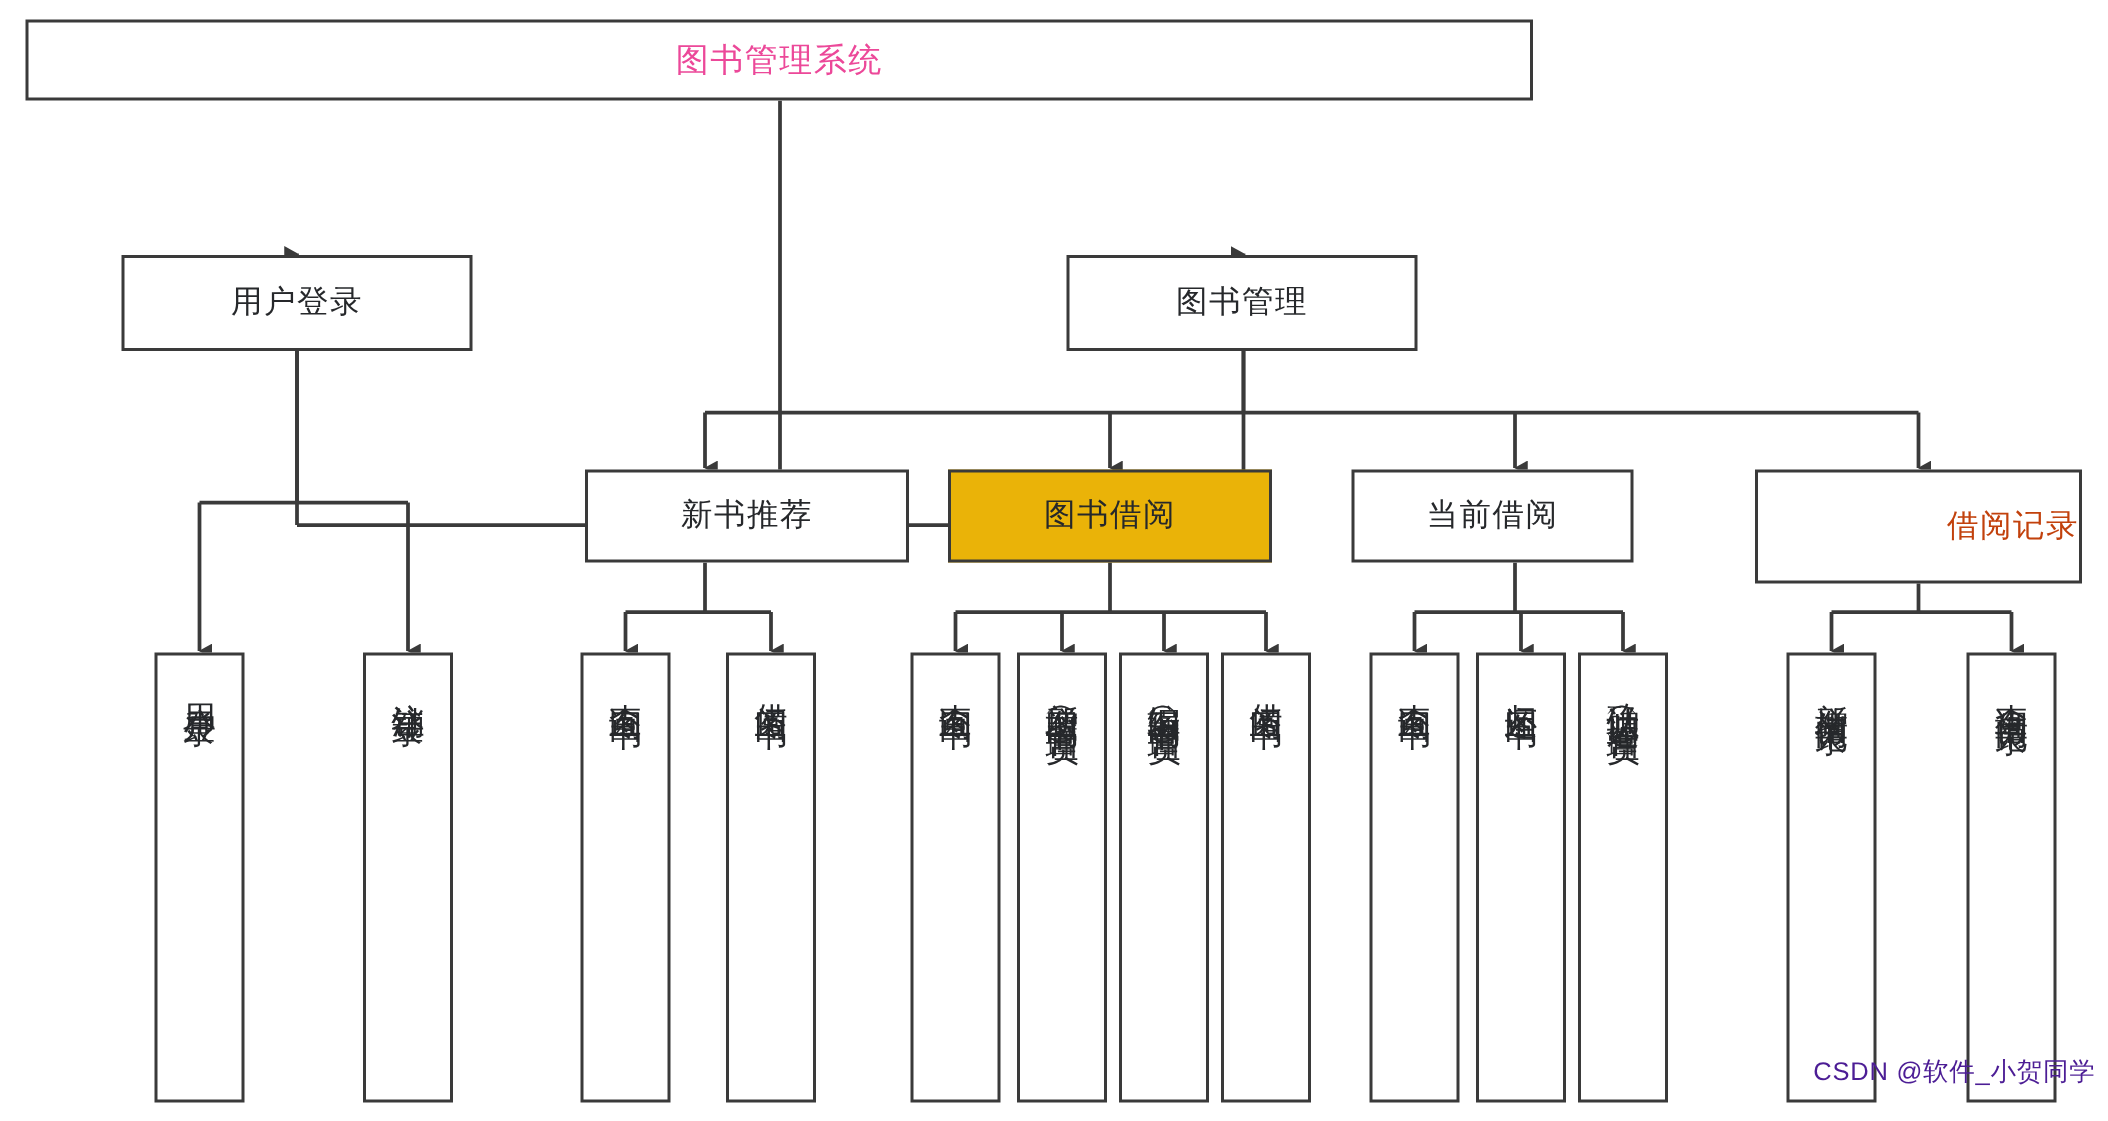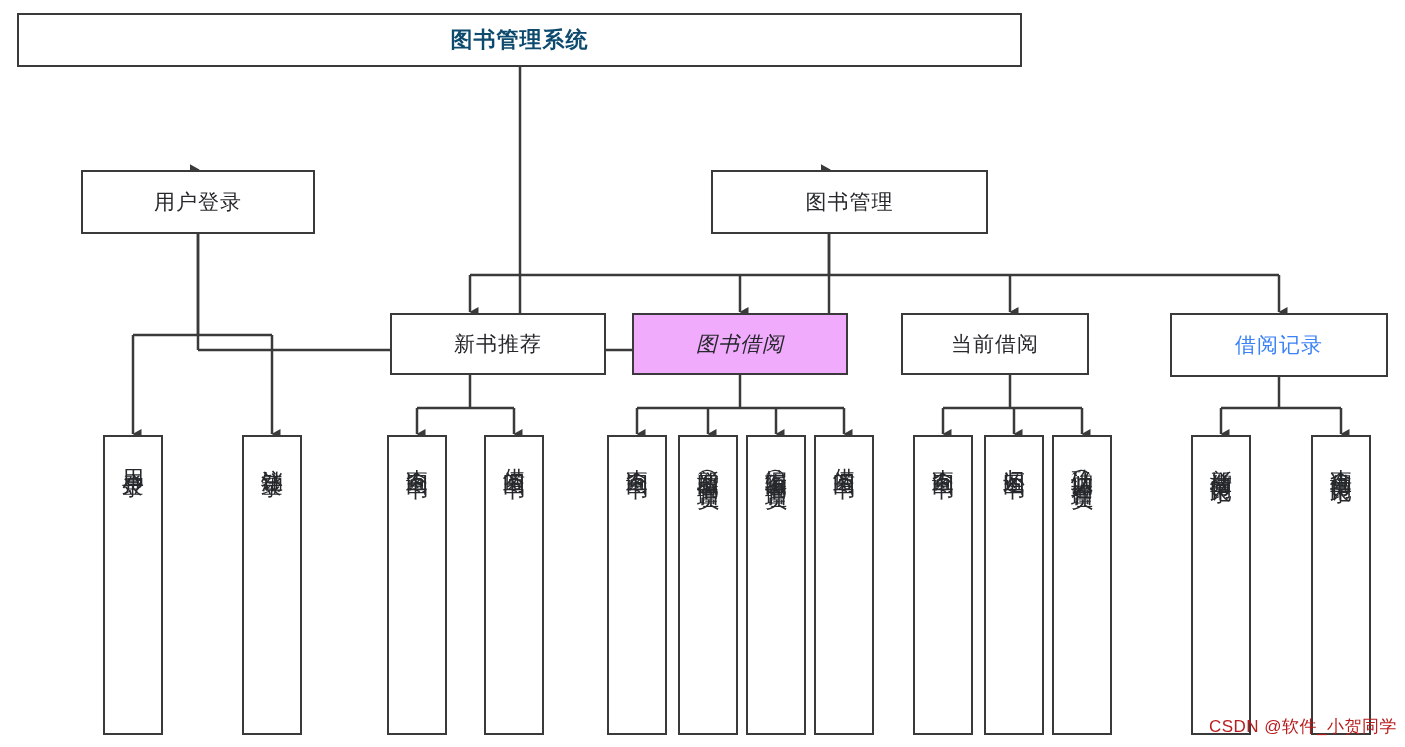--- a/index.html
+++ b/index.html
@@ -56,23 +56,23 @@
     letter-spacing: 3px;
     line-height: 1;
     white-space: nowrap;
   }
   .node.root .label {
     font-size: 22px;
   }
   .watermark {
     position: absolute;
     right: 8px;
-    bottom: 9px;
+    bottom: 21px;
     font-size: 17px;
-    color: #b91c1c;
+    color: #4c1d95;
     white-space: nowrap;
     letter-spacing: 0.5px;
   }
 </style>
 </head>
 <body>
 
 <div id="canvas">
   <svg class="edges">
     <defs>
@@ -111,39 +111,39 @@
         <line x1="1014" y1="408" x2="1014" y2="434" stroke="#3a3a3a" stroke-width="2.5" marker-end="url(#arrow)"></line>
         <line x1="1082" y1="408" x2="1082" y2="434" stroke="#3a3a3a" stroke-width="2.5" marker-end="url(#arrow)"></line>
         <line x1="1279" y1="375" x2="1279" y2="408" stroke="#3a3a3a" stroke-width="2.5"></line>
         <line x1="1221" y1="408" x2="1341" y2="408" stroke="#3a3a3a" stroke-width="2.5"></line>
         <line x1="1221" y1="408" x2="1221" y2="434" stroke="#3a3a3a" stroke-width="2.5" marker-end="url(#arrow)"></line>
         <line x1="1341" y1="408" x2="1341" y2="434" stroke="#3a3a3a" stroke-width="2.5" marker-end="url(#arrow)"></line>
       </g>
   </svg>
 
   <div id="node-layer">
-      <div class="node horiz root" style="left: 17px; top: 13px; width: 1005px; height: 54px; border-color: rgb(58, 58, 58); background: rgb(255, 255, 255); color: #0c4a6e; font-weight: bold;">
+      <div class="node horiz root" style="left: 17px; top: 13px; width: 1005px; height: 54px; border-color: rgb(58, 58, 58); background: rgb(255, 255, 255); color: #ec4899;">
         <span class="label">图书管理系统</span>
       </div>
       <div class="node horiz" style="left: 81px; top: 170px; width: 234px; height: 64px; border-color: rgb(58, 58, 58); background: rgb(255, 255, 255); color: rgb(38, 40, 43);">
         <span class="label">用户登录</span>
       </div>
-      <div class="node horiz" style="left: 711px; top: 170px; width: 277px; height: 64px; border-color: rgb(58, 58, 58); background: rgb(255, 255, 255); color: rgb(38, 40, 43);">
+      <div class="node horiz" style="left: 711px; top: 170px; width: 234px; height: 64px; border-color: rgb(58, 58, 58); background: rgb(255, 255, 255); color: rgb(38, 40, 43);">
         <span class="label">图书管理</span>
       </div>
       <div class="node horiz" style="left: 362px; top: 313px; width: 216px; height: 62px; border-color: rgb(58, 58, 58); background: rgb(255, 255, 255); color: rgb(38, 40, 43); margin-left: 28px;">
         <span class="label">新书推荐</span>
       </div>
-      <div class="node horiz" style="left: 632px; top: 313px; width: 216px; height: 62px; border-color: rgb(58, 58, 58); background: #f0abfc; color: rgb(38, 40, 43); font-style: italic;">
+      <div class="node horiz" style="left: 632px; top: 313px; width: 216px; height: 62px; border-color: rgb(58, 58, 58); background: #eab308; color: rgb(38, 40, 43);">
         <span class="label">图书借阅</span>
       </div>
       <div class="node horiz" style="left: 901px; top: 313px; width: 188px; height: 62px; border-color: rgb(58, 58, 58); background: rgb(255, 255, 255); color: rgb(38, 40, 43);">
         <span class="label">当前借阅</span>
       </div>
-      <div class="node horiz" style="left: 1170px; top: 313px; width: 218px; height: 64px; border-color: rgb(58, 58, 58); background: rgb(255, 255, 255); color: #3b82f6;">
+      <div class="node horiz" style="left: 1170px; top: 313px; width: 218px; height: 76px; border-color: rgb(58, 58, 58); background: rgb(255, 255, 255); color: #c2410c; justify-content: flex-end;">
         <span class="label">借阅记录</span>
       </div>
       <div class="node vert" style="left: 103px; top: 435px; width: 60px; height: 300px; border-color: rgb(58, 58, 58); background: rgb(255, 255, 255); color: rgb(38, 40, 43);">
         <span class="label">用户登录</span>
       </div>
       <div class="node vert" style="left: 242px; top: 435px; width: 60px; height: 300px; border-color: rgb(58, 58, 58); background: rgb(255, 255, 255); color: rgb(38, 40, 43);">
         <span class="label">注销登录</span>
       </div>
       <div class="node vert" style="left: 387px; top: 435px; width: 60px; height: 300px; border-color: rgb(58, 58, 58); background: rgb(255, 255, 255); color: rgb(38, 40, 43);">
         <span class="label">查询图书</span>

